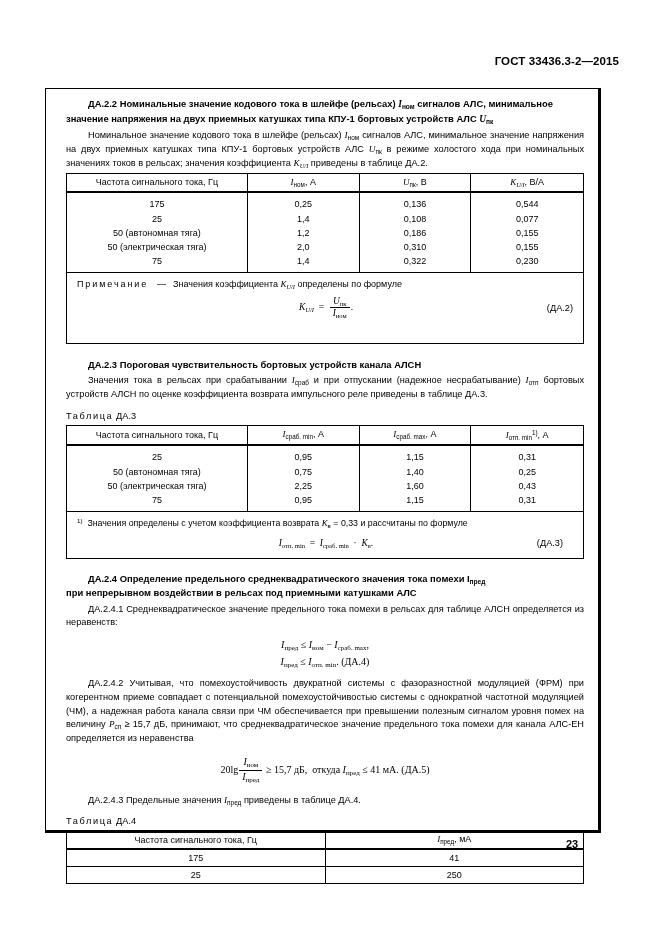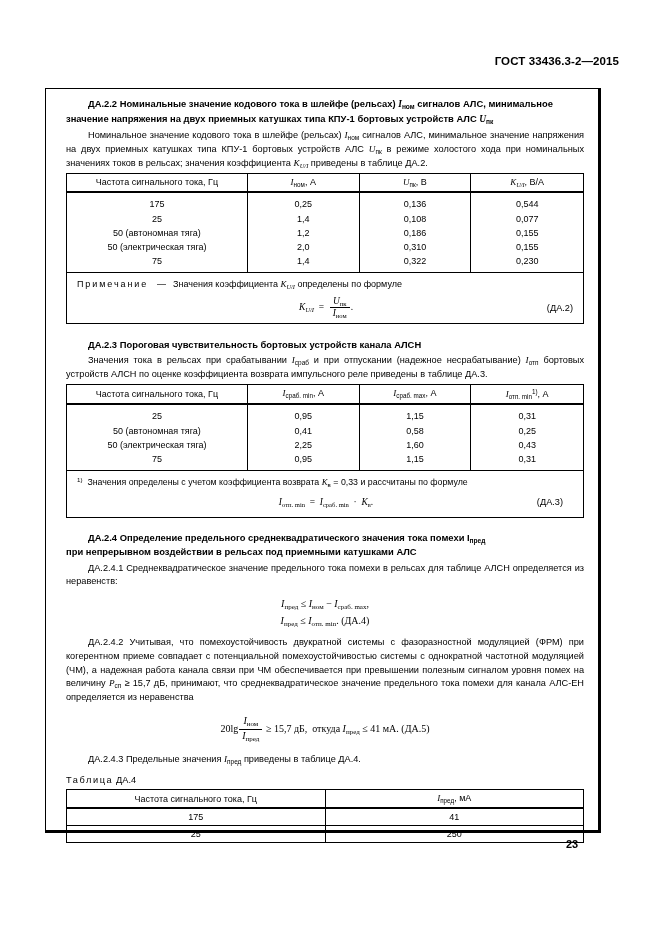--- a/index.html
+++ b/index.html
@@ -93,21 +93,21 @@
   }
   table.gost.outer-thick {
     border: 1.6px solid #000;
   }
   .cellpad { padding: 3px 4px !important; }
   td.lines { line-height: 1.58; padding: 4px 3px !important; }
 
   .note-box {
     border: 1.4px solid #000;
     border-top: none;
-    padding: 6px 8px 0 10px;
+    padding: 6px 8px 20px 10px;
     font-size: 9px;
   }
   .note-label { letter-spacing: 1.9px; }
   .note-row {
     display: flex;
     align-items: baseline;
   }
   .note-row .dash { margin: 0 7px 0 9px; }
 
   
@@ -237,47 +237,51 @@
       <span class="eqno">(ДА.2)</span>
     </div>
   </div>
 
   <div class="h-sec2" style="margin-top:14px;">ДА.2.3 Пороговая чувствительность бортовых устройств канала АЛСН</div>
 
   <p class="body" style="margin-top:3px;">
     Значения тока в рельсах при срабатывании <i class="v">I</i><span class="sub">сраб</span> и при отпускании (надежное несрабатывание) <i class="v">I</i><span class="sub">отп</span> бортовых устройств АЛСН по оценке коэффициента возврата импульсного реле приведены в таблице ДА.3.
   </p>
 
+  <div class="tbl-cap">
+    <span class="sp">Таблица</span>
+    <span>ДА.3</span>
+  </div>
 
   <table class="gost outer-thick">
     <thead>
       <tr>
         <th style="width:35%">Частота сигнального тока, Гц</th>
         <th style="width:21.6%"><i class="v">I</i><span class="sub">сраб. min</span>, А</th>
         <th style="width:21.6%"><i class="v">I</i><span class="sub">сраб. max</span>, А</th>
         <th style="width:21.8%"><i class="v">I</i><span class="sub">отп. min</span><span class="sup">1)</span>, А</th>
       </tr>
     </thead>
     <tbody>
       <tr>
         <td class="lines">
           <span>25</span><br>
           <span>50 (автономная тяга)</span><br>
           <span>50 (электрическая тяга)</span><br>
           <span>75</span>
         </td>
         <td class="lines">
           <span>0,95</span><br>
-          <span>0,41</span><br>
+          <span>0,75</span><br>
           <span>2,25</span><br>
           <span>0,95</span>
         </td>
         <td class="lines">
           <span>1,15</span><br>
-          <span>0,58</span><br>
+          <span>1,40</span><br>
           <span>1,60</span><br>
           <span>1,15</span>
         </td>
         <td class="lines">
           <span>0,31</span><br>
           <span>0,25</span><br>
           <span>0,43</span><br>
           <span>0,31</span>
         </td>
       </tr>

